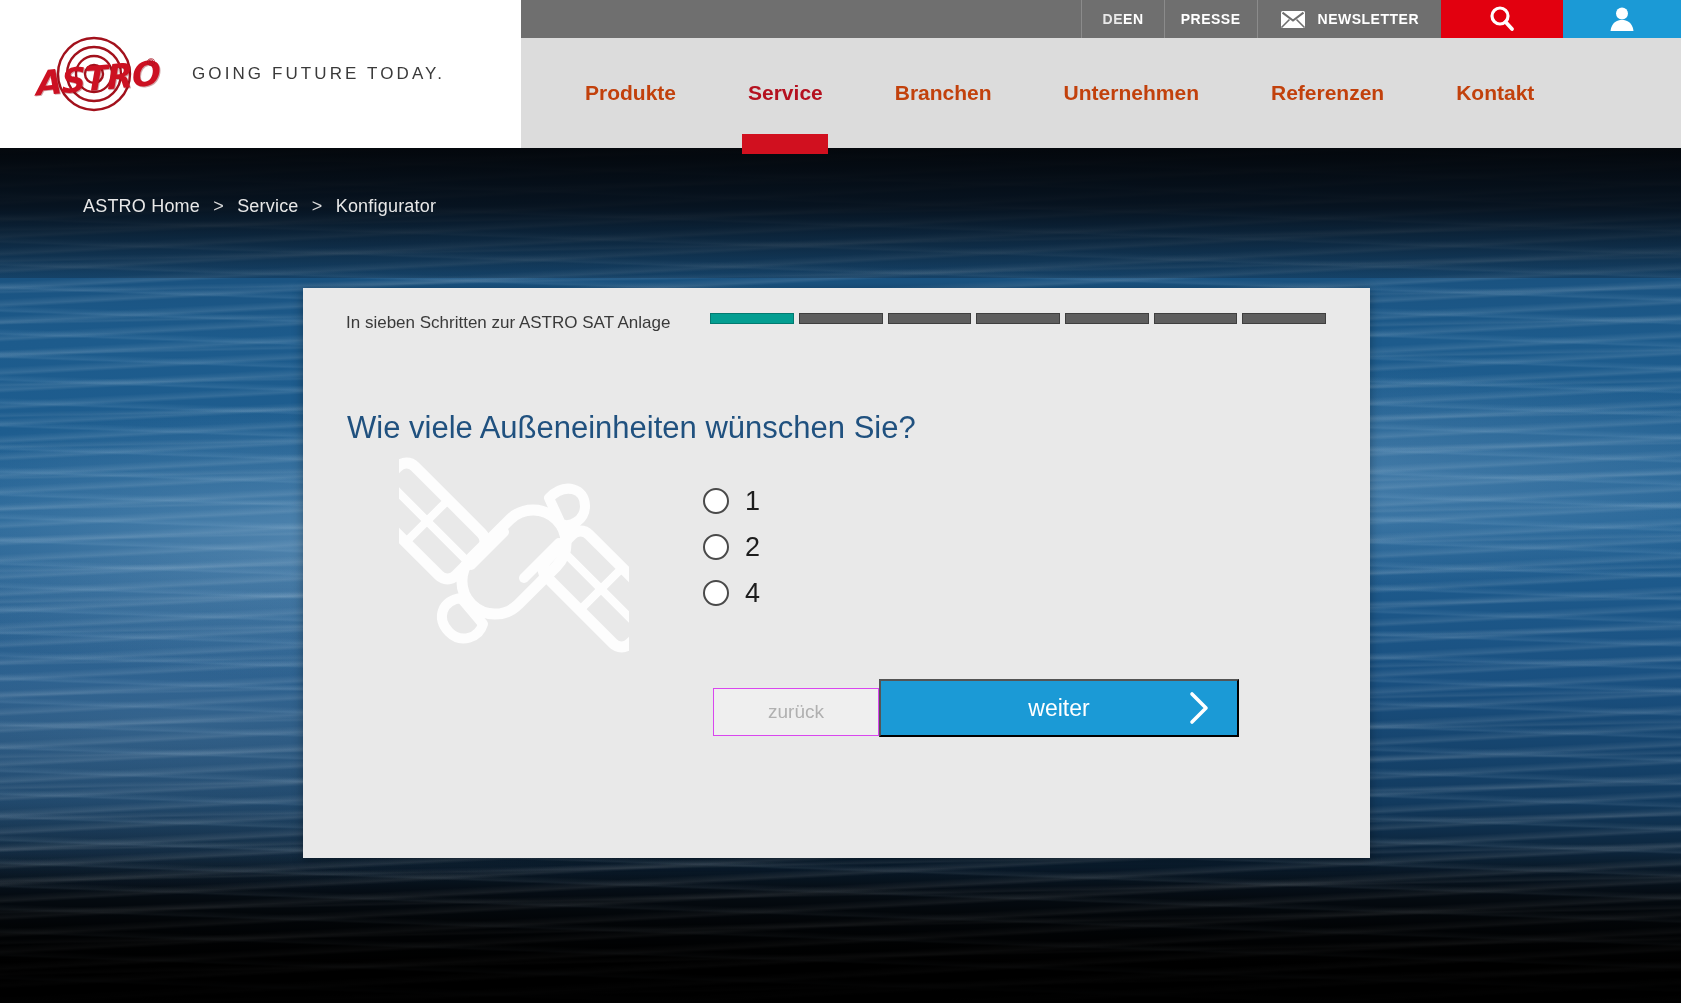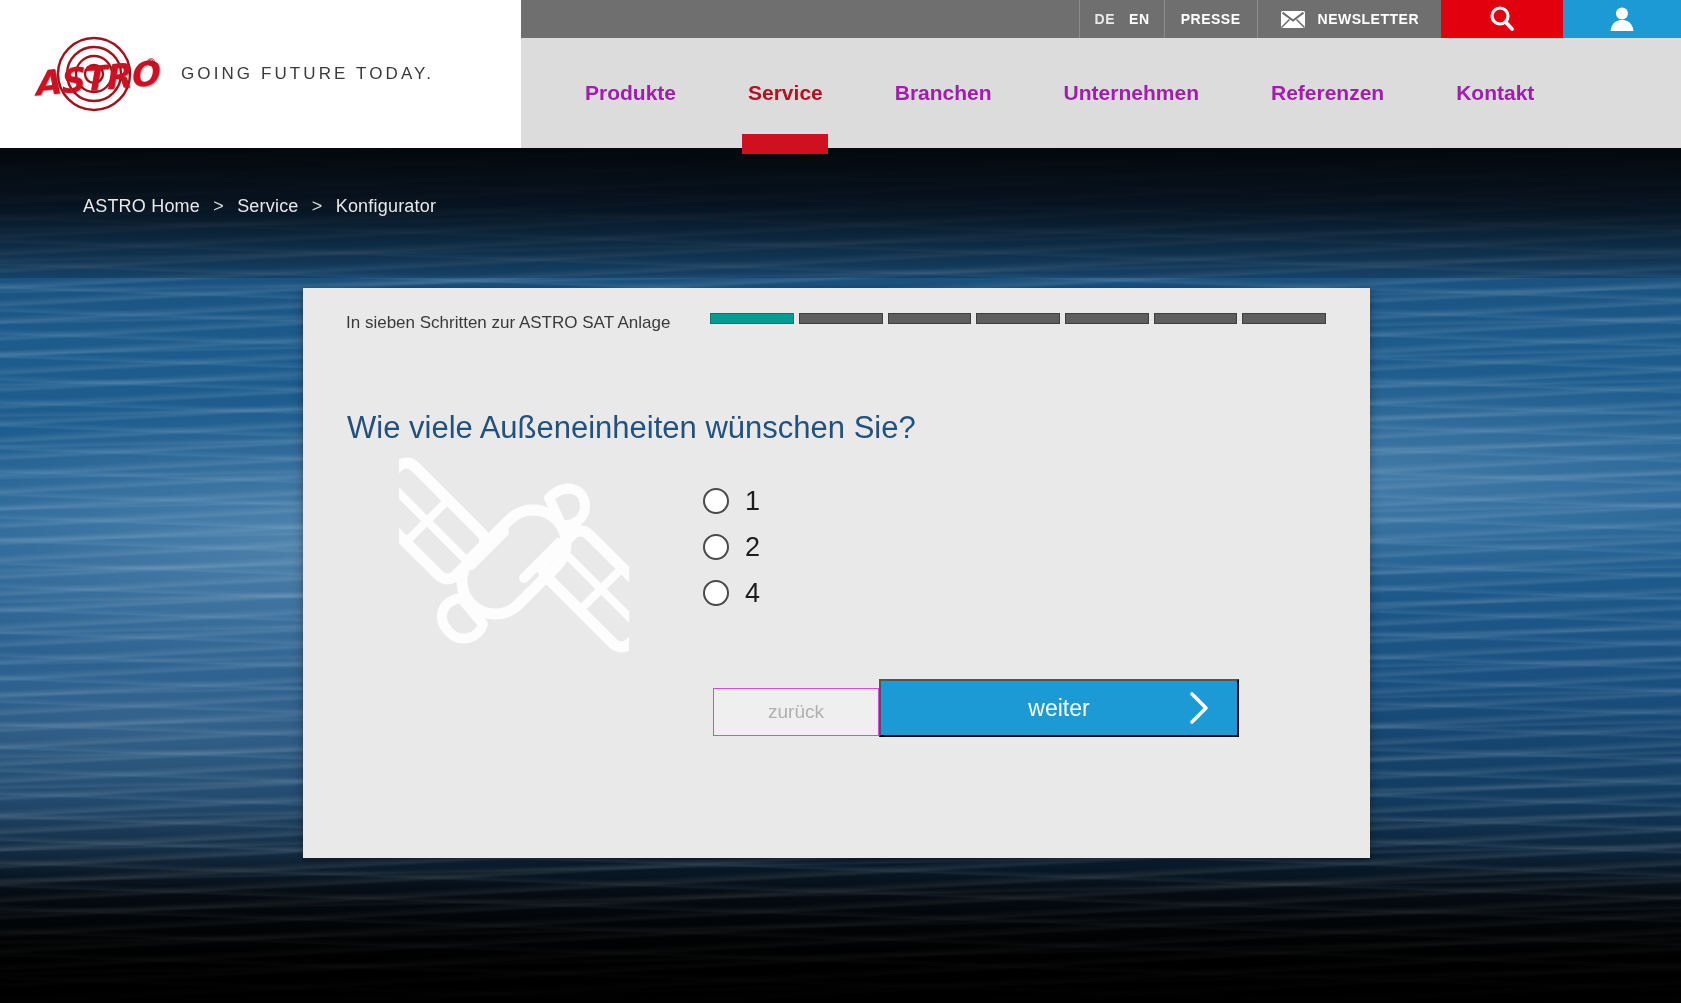--- a/index.html
+++ b/index.html
@@ -98,21 +98,21 @@
     text-shadow: 1px 1px 0 rgba(120,0,10,0.35);
   }
   .logo-reg {
     position: absolute;
     left: 115px; top: 22px;
     font-size: 11px;
     color: #a81020;
     font-family: "Liberation Sans", sans-serif;
   }
   .tagline {
-    margin-left: 17px;
+    margin-left: 28px;
     font-size: 17px;
     letter-spacing: 3.1px;
     color: #3a3a3a;
     font-family: "Liberation Sans", sans-serif;
     white-space: nowrap;
   }
 
   
   .topbar {
     position: absolute;
@@ -127,21 +127,21 @@
     display: flex; align-items: center; justify-content: center;
     color: #ffffff;
     font-size: 14px;
     font-weight: bold;
     letter-spacing: 0.5px;
     padding: 0 16px;
     border-left: 1px solid #8b8b8b;
     cursor: pointer;
     white-space: nowrap;
   }
-  .tb-lang { border-left: 1px solid #8b8b8b; display: flex; align-items: center; padding: 0 14px; gap: 14px; }
+  .tb-lang { border-left: 1px solid #8b8b8b; display: flex; align-items: center; padding: 0 20px; }
   .tb-lang span { color: #ffffff; font-size: 14px; font-weight: bold; cursor: pointer; letter-spacing: 0.6px; }
   .tb-lang span.inactive { color: #e8e8e8; }
   .tb-news { gap: 12px; padding: 0 22px; }
   .tb-search {
     background: #e2000f;
     width: 122px;
     border-left: none;
     display: flex; align-items: center; justify-content: center;
     cursor: pointer;
   }
@@ -159,21 +159,21 @@
     left: 521px; top: 38px; right: 0; height: 110px;
     background: #dcdcdc;
     display: flex;
     align-items: center;
   }
   .navlist { display: flex; align-items: center; padding-left: 64px; }
   .navitem {
     position: relative;
     font-size: 21px;
     font-weight: bold;
-    color: #a21caf;
+    color: #c2410c;
     margin-right: 72px;
     cursor: pointer;
     white-space: nowrap;
   }
   .navitem.active { color: #b5111f; }
   .nav-tab-indicator {
     position: absolute;
     left: 50%;
     transform: translateX(-50%);
     top: 53px;

